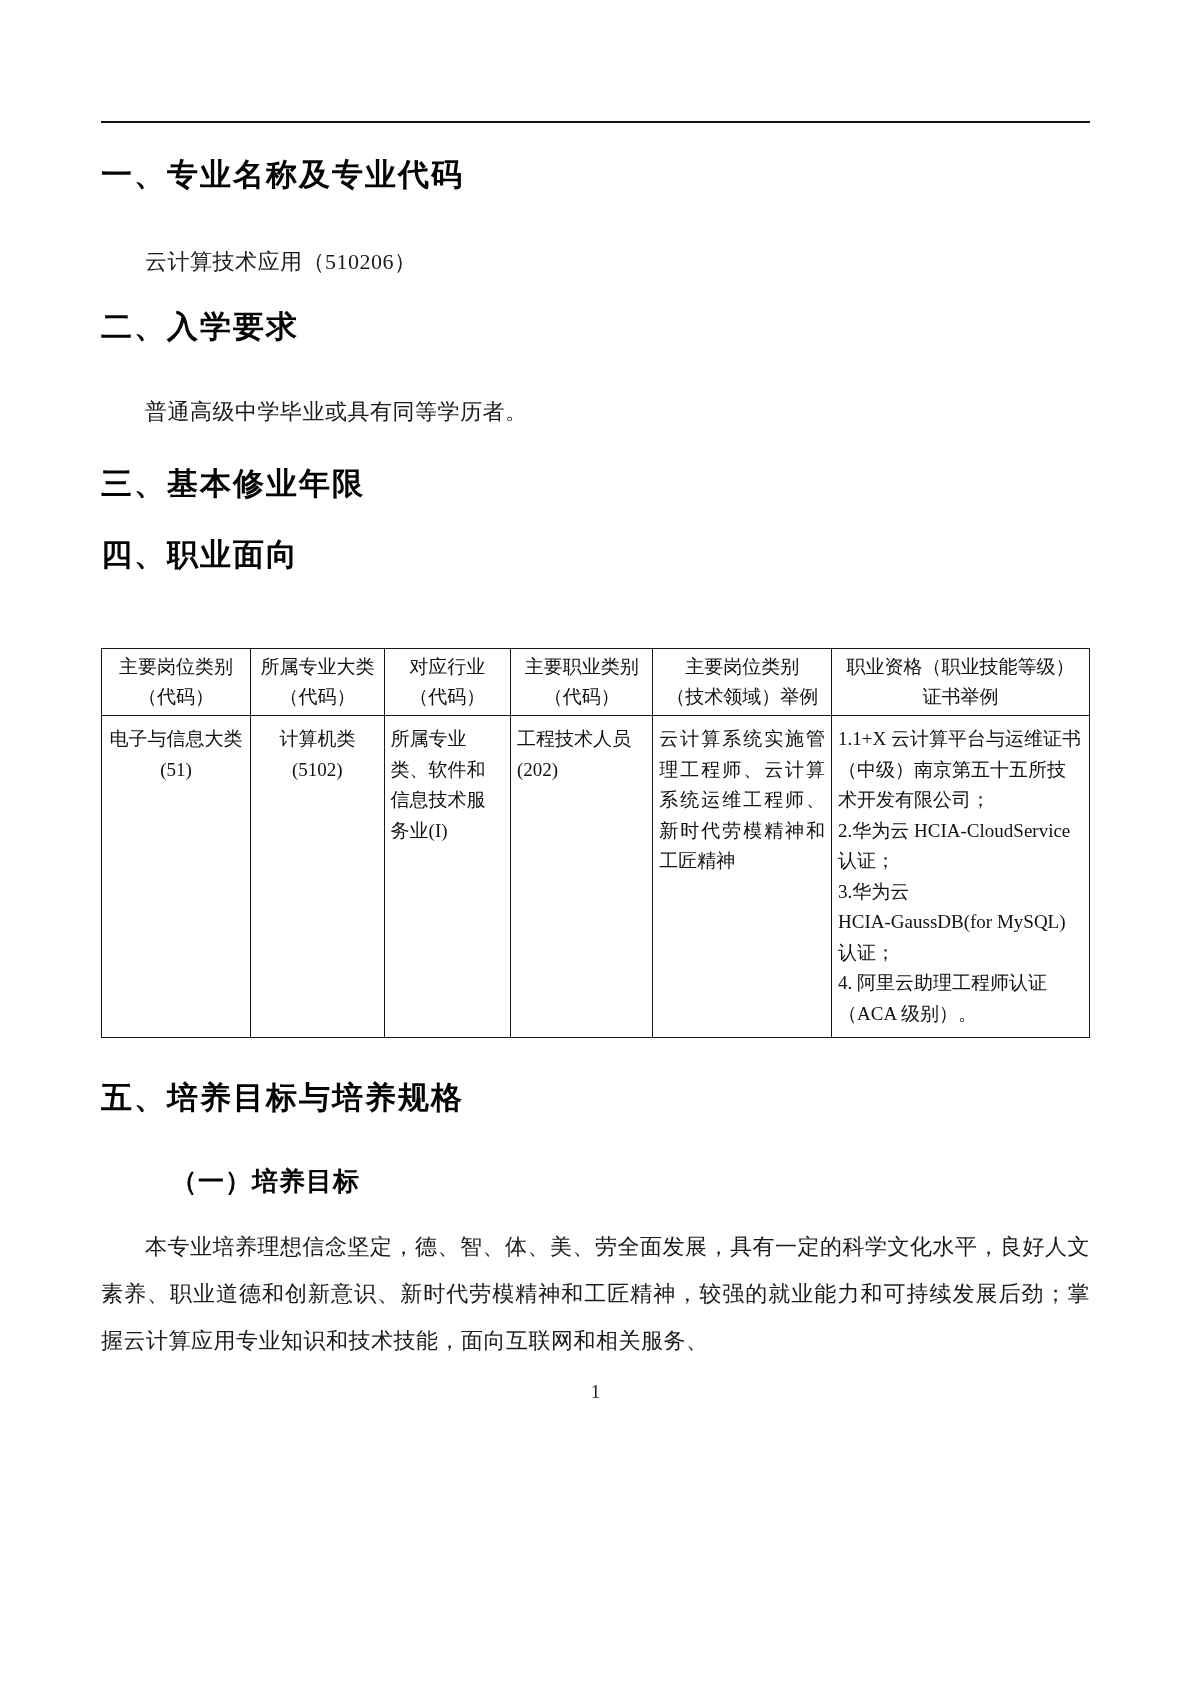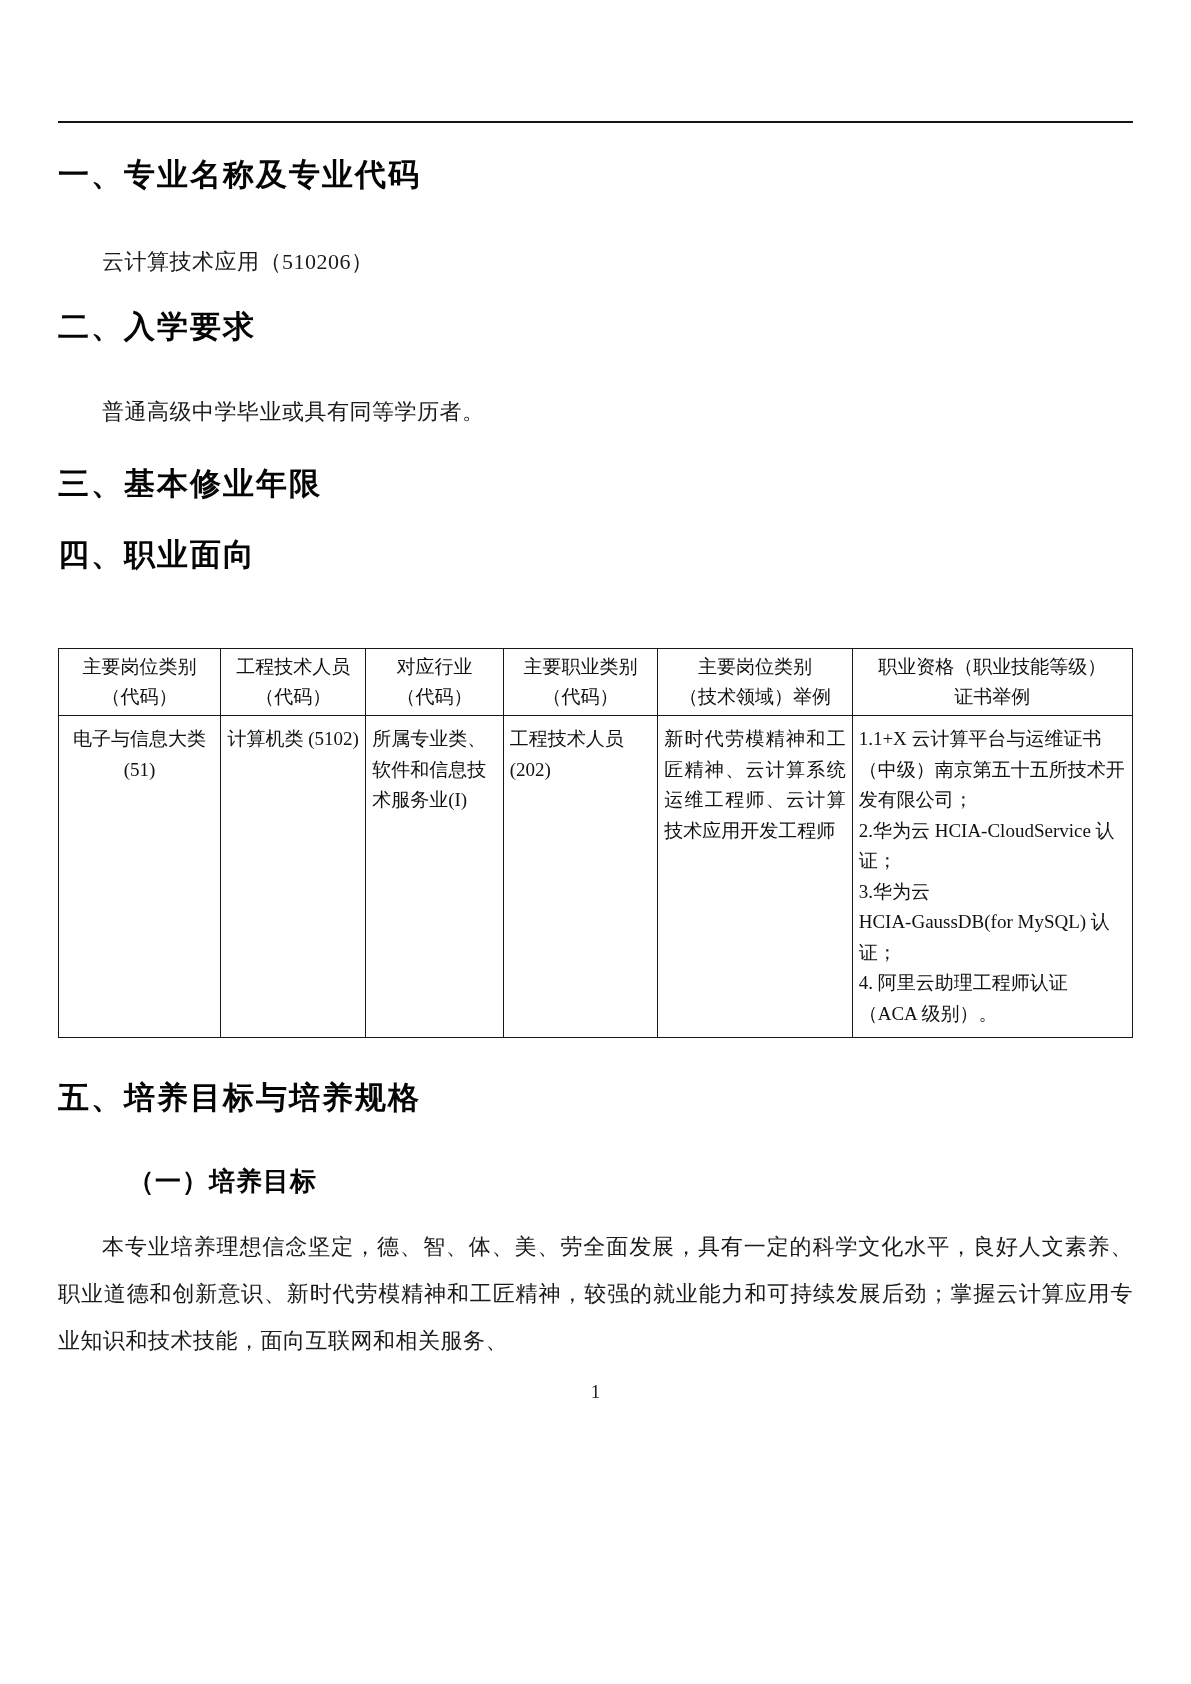--- a/index.html
+++ b/index.html
@@ -4,21 +4,21 @@
 <style>
   * { margin: 0; padding: 0; box-sizing: border-box; }
   html, body { background: #ffffff; }
   .page {
     position: relative;
     width: 1191px;
     height: 1684px;
     margin: 0 auto;
     background: #ffffff;
     color: #111111;
-    padding: 0 58px;
+    padding: 0 101px;
     overflow: hidden;
     font-family: "Liberation Serif", "DejaVu Serif", serif;
   }
   .rule {
     margin-top: 121px;
     border-bottom: 2.5px solid #141414;
     height: 0;
   }
   h2.doc-h {
     margin-top: 30px;
@@ -117,39 +117,39 @@
       <col style="width:13.5%">
       <col style="width:12.8%">
       <col style="width:14.4%">
       <col style="width:18.1%">
       <col style="width:26.1%">
     </colgroup>
     <thead>
       <tr>
         <th>主要岗位类别
 （代码）</th>
-        <th>工程技术人员
+        <th>所属专业大类
 （代码）</th>
         <th>对应行业
 （代码）</th>
         <th>主要职业类别
 （代码）</th>
         <th>主要岗位类别
 （技术领域）举例</th>
         <th>职业资格（职业技能等级）
 证书举例</th>
       </tr>
     </thead>
     <tbody>
       <tr>
         <td class="c-center">电子与信息大类 (51)</td>
         <td class="c-center">计算机类 (5102)</td>
         <td class="c-left">所属专业类、软件和信息技术服务业(I)</td>
         <td class="c-left">工程技术人员(202)</td>
-        <td class="c-just">新时代劳模精神和工匠精神、云计算系统运维工程师、云计算技术应用开发工程师</td>
+        <td class="c-just">云计算系统实施管理工程师、云计算系统运维工程师、新时代劳模精神和工匠精神</td>
         <td class="c-cert">1.1+X 云计算平台与运维证书（中级）南京第五十五所技术开发有限公司；
 2.华为云 HCIA-CloudService 认证；
 3.华为云
 HCIA-GaussDB(for MySQL) 认证；
 4. 阿里云助理工程师认证（ACA 级别）。</td>
       </tr>
     </tbody>
   </table>
 
   <h2 class="doc-h h-5">五、培养目标与培养规格</h2>

